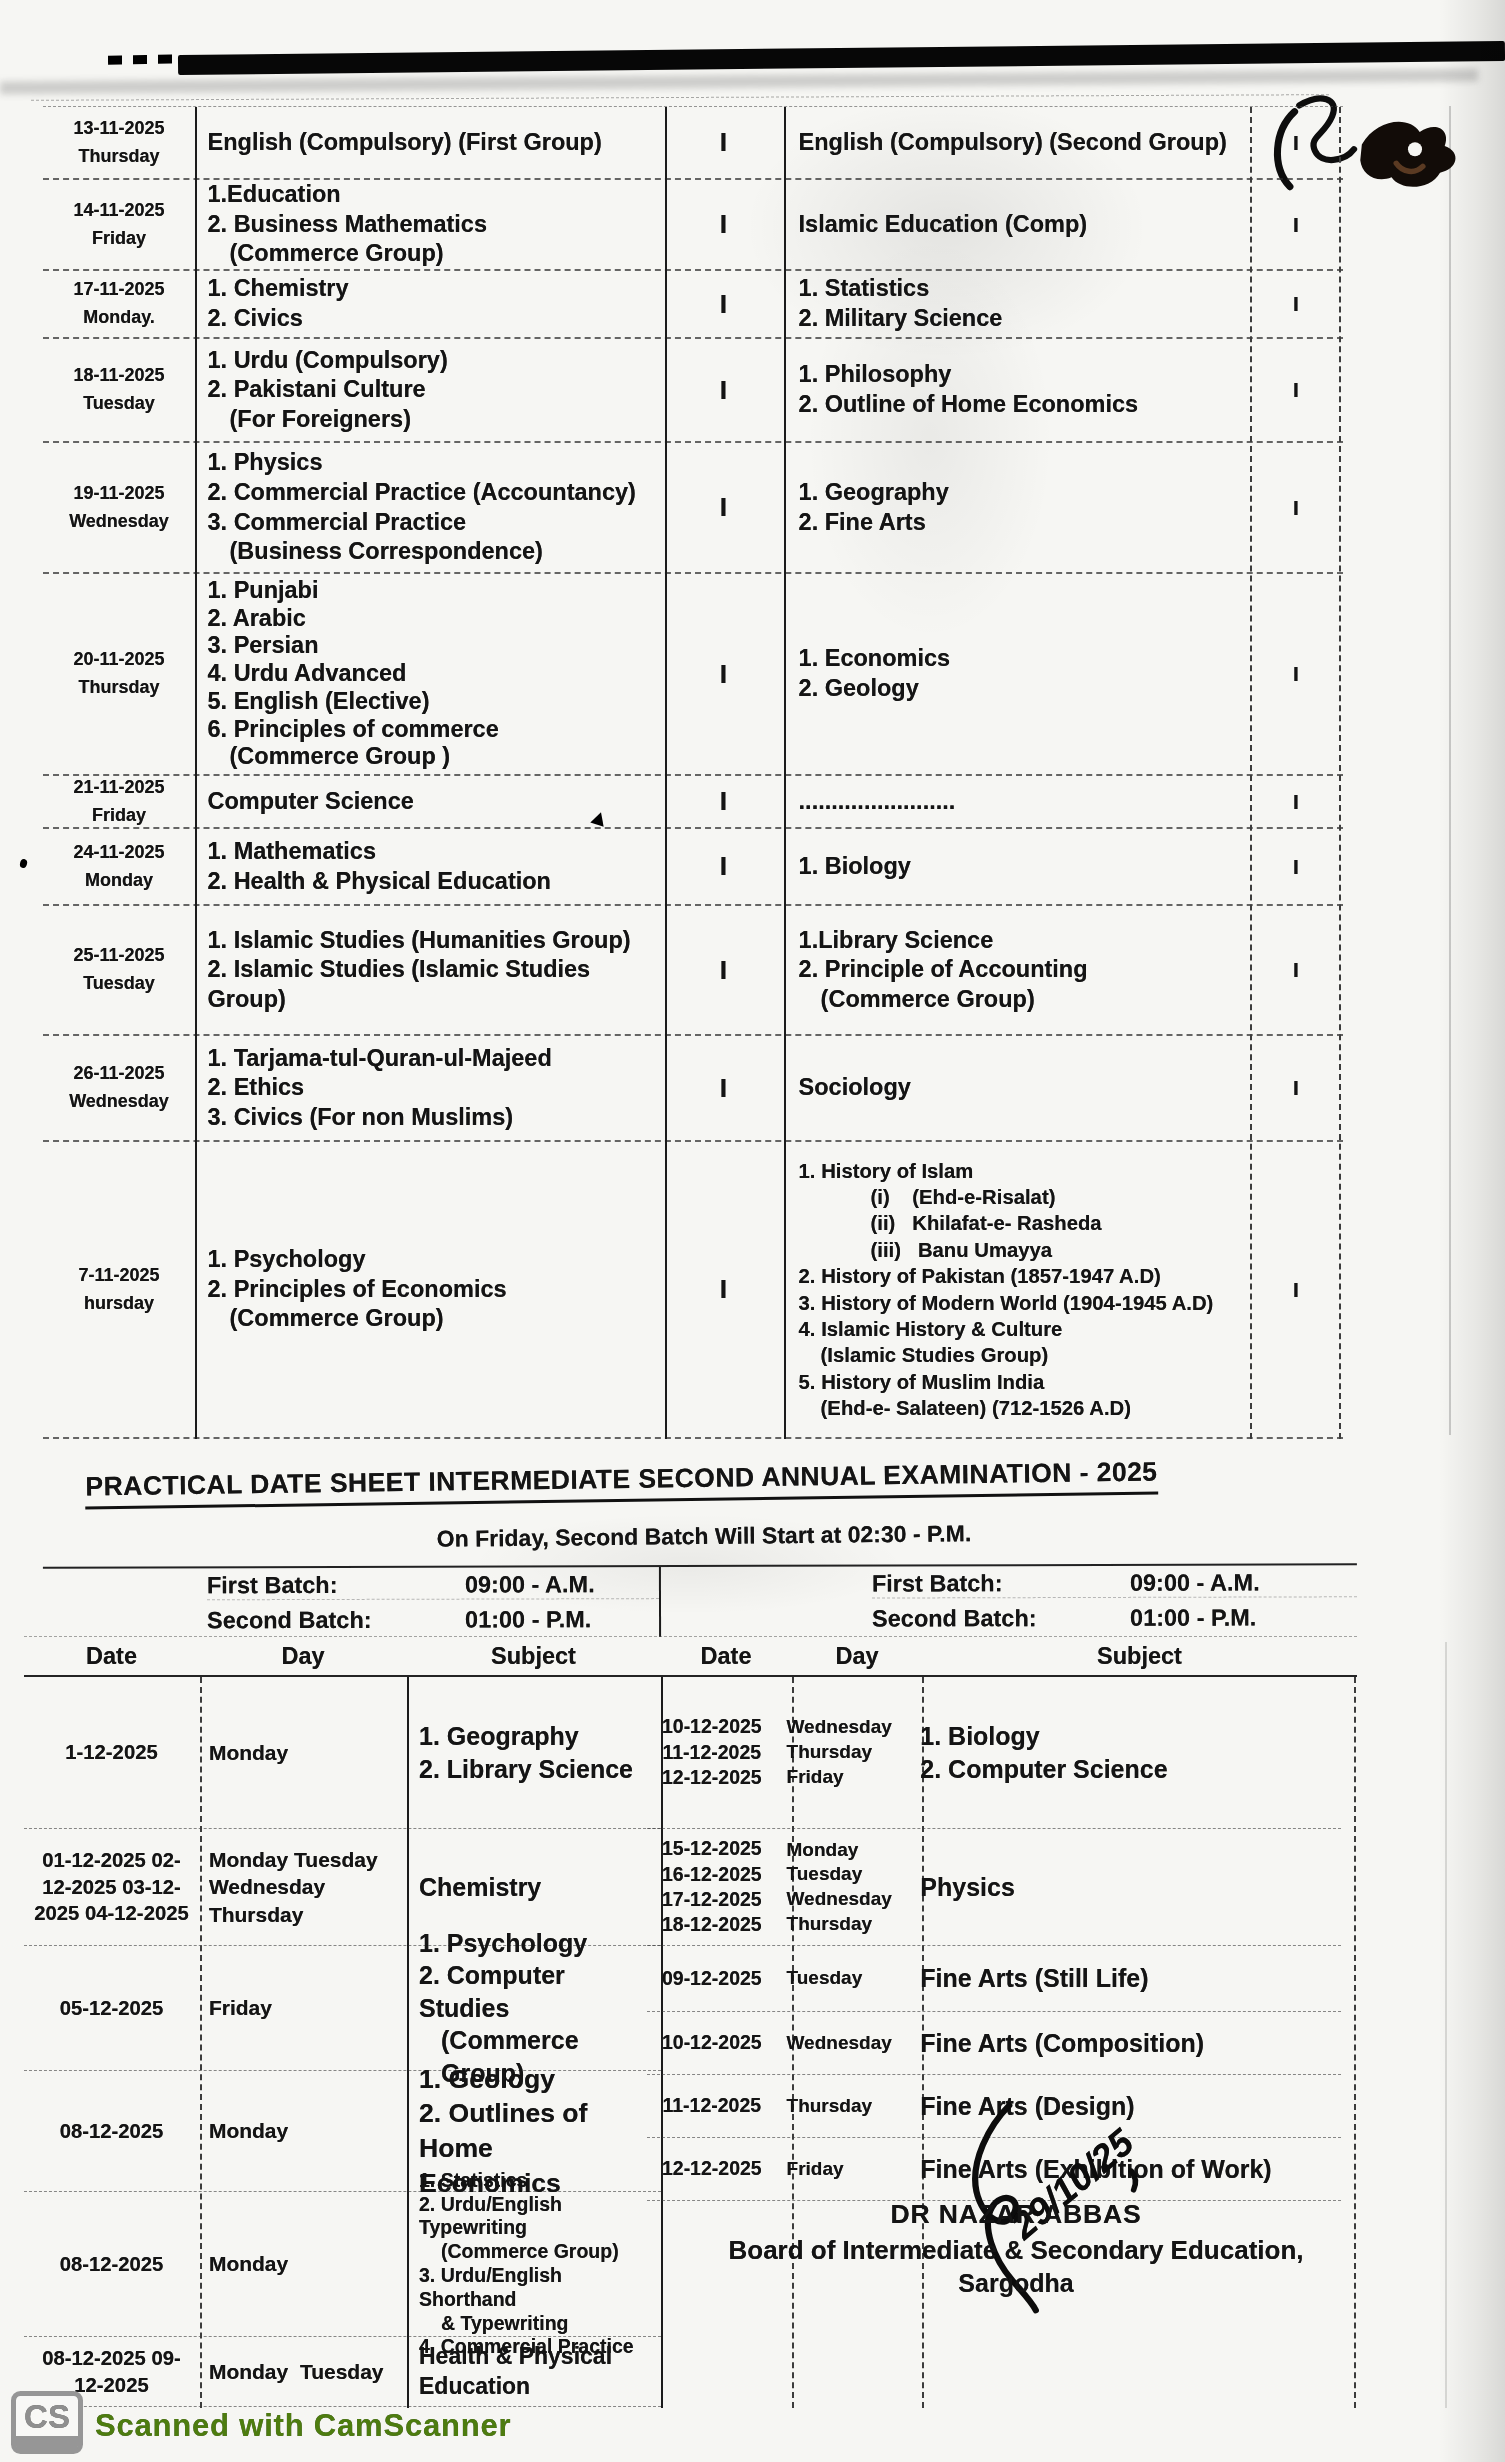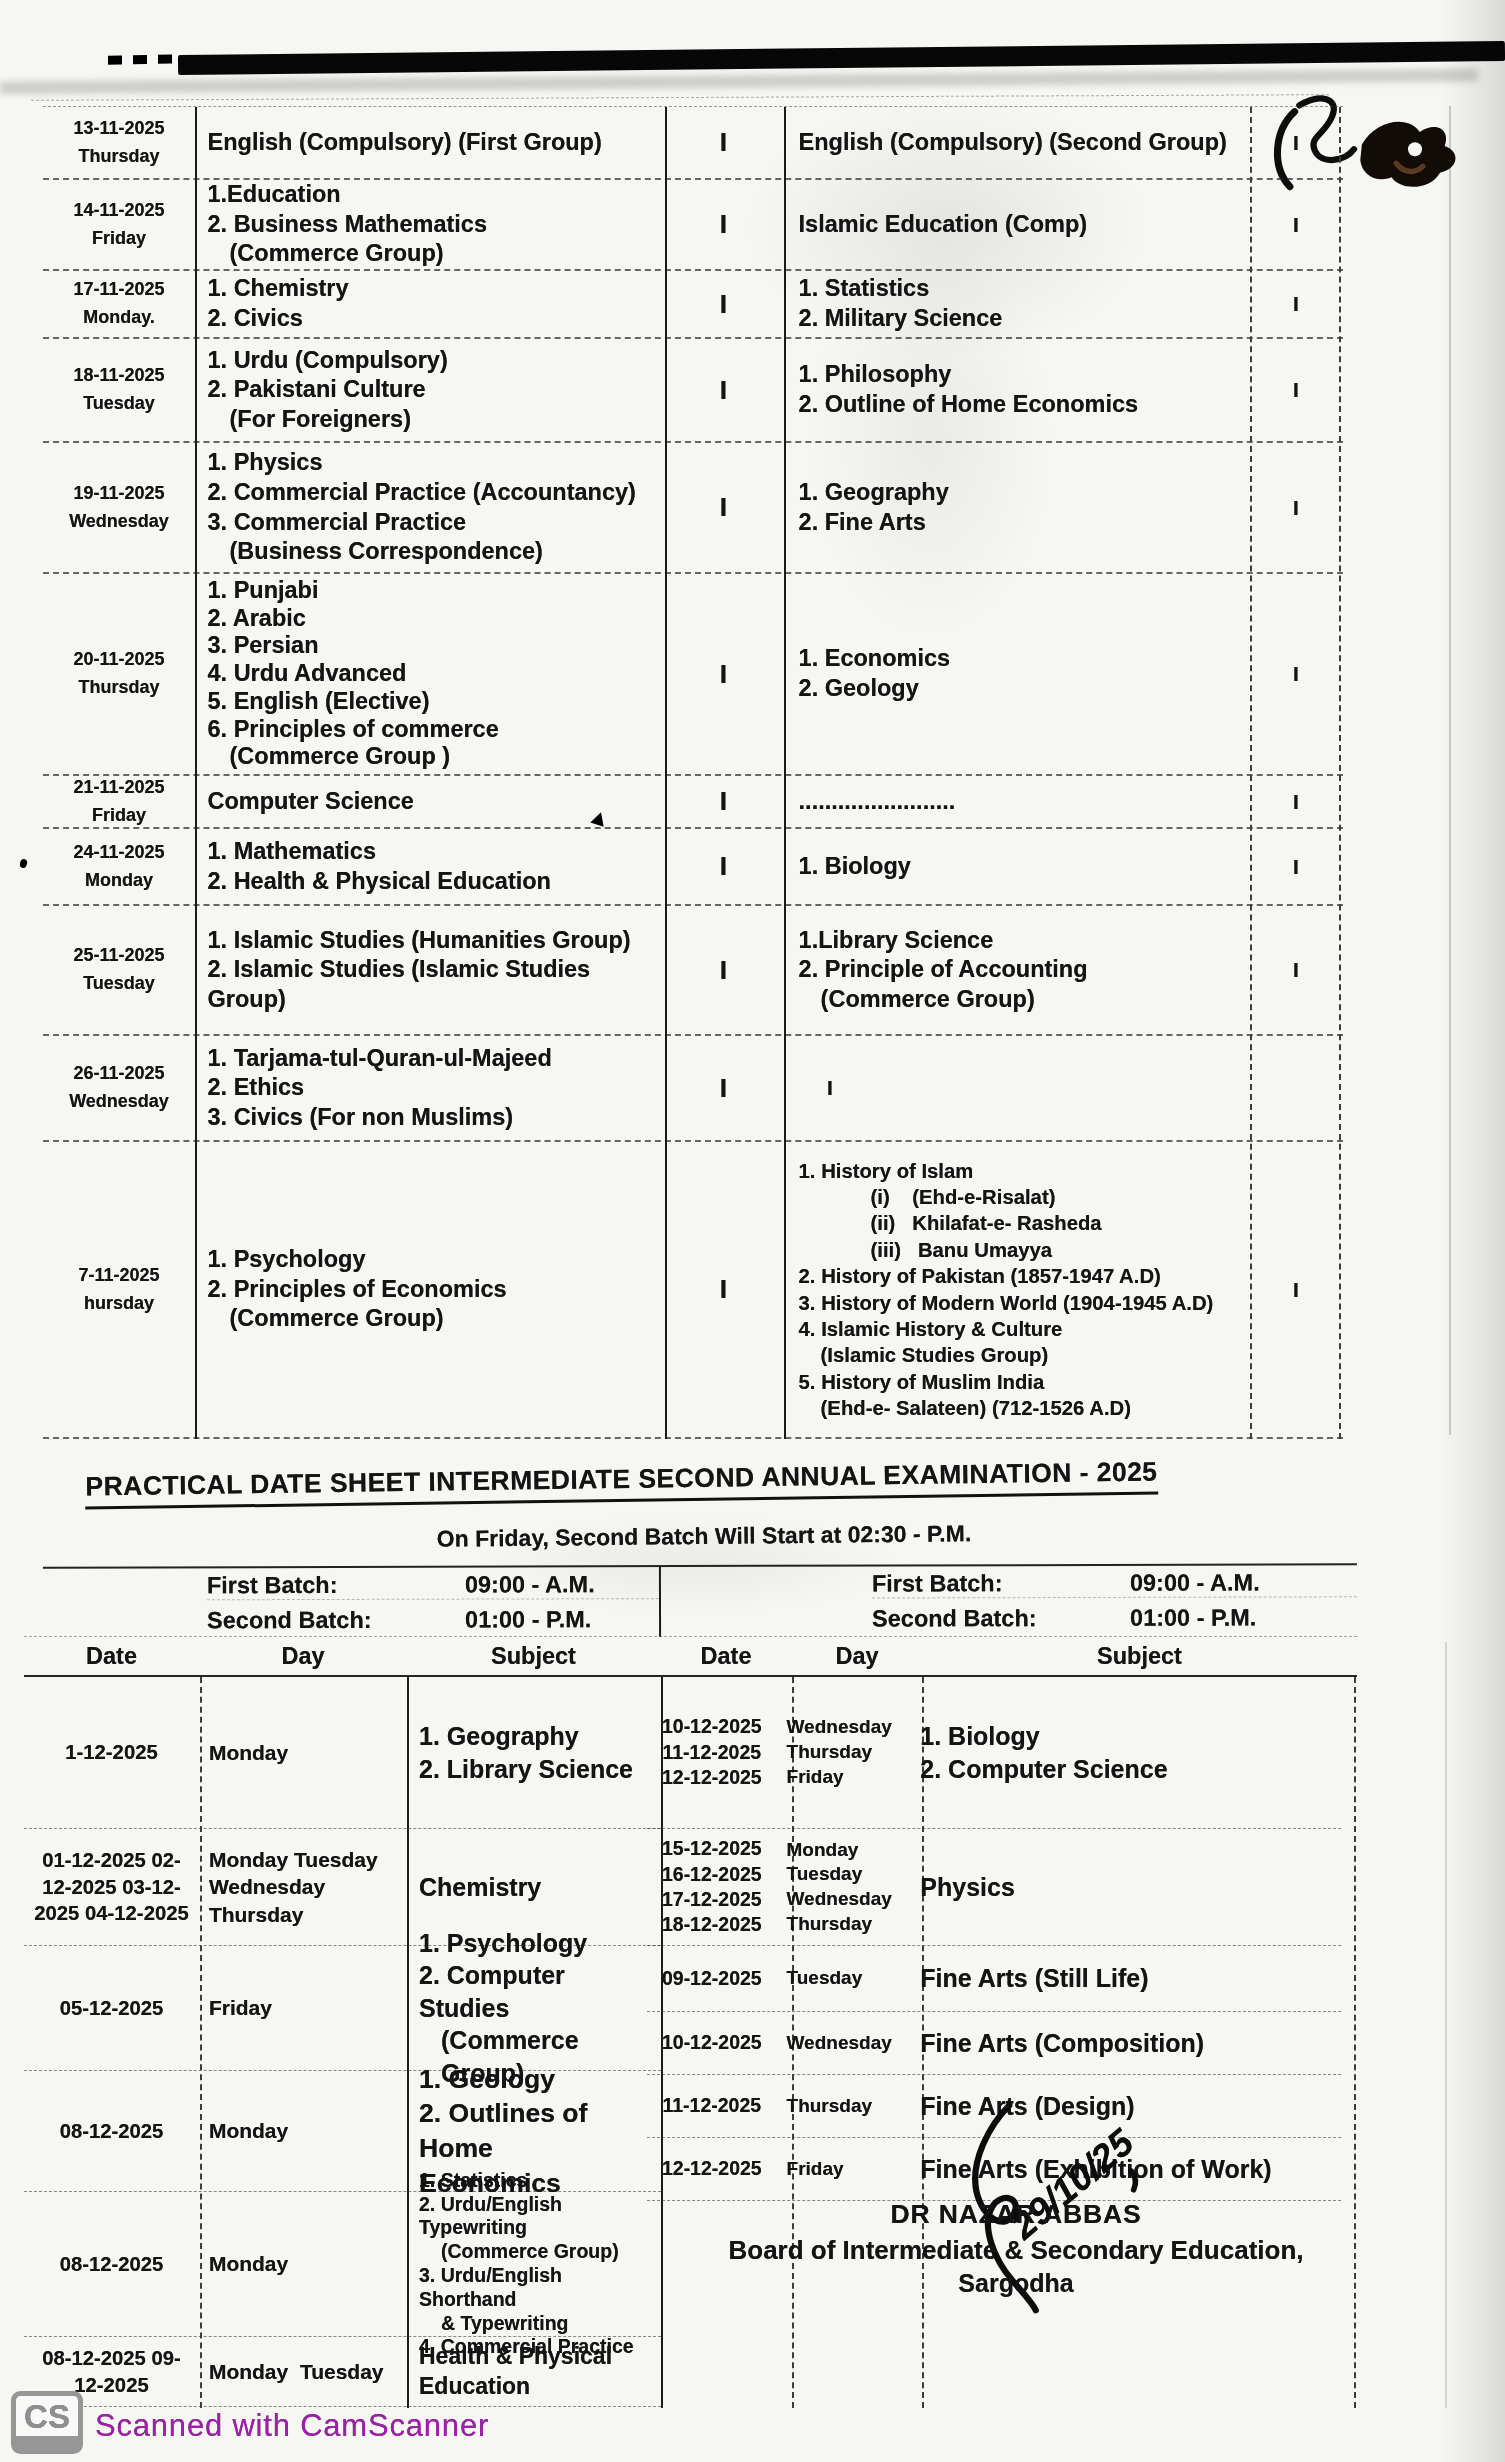--- a/index.html
+++ b/index.html
@@ -69,21 +69,21 @@
   .sig{left:680px;top:2199px;width:672px;text-align:center;}
   .sig .nm{font-weight:bold;font-size:26.6px;letter-spacing:0.8px;}
   .sig .tt{font-weight:bold;font-size:25px;margin-top:6.3px;}
   .sig .og{font-weight:bold;font-size:26px;margin-top:4.7px;}
   .sig .ct{font-weight:bold;font-size:25px;margin-top:3.1px;}
   .scribble{left:934px;top:2096px;}
   
   .cs-logo{left:11px;top:2391px;width:72px;height:63px;border:5.5px solid #969696;border-radius:9.4px;box-sizing:border-box;background:#f8f8f6;}
   .cs-logo .cs-txt{position:absolute;top:1.6px;left:0;right:0;text-align:center;font-weight:bold;font-size:33px;color:#8f8f8f;}
   .cs-logo .cs-bar{position:absolute;left:0;right:0;bottom:0;height:13.3px;background:#969696;border-radius:0 0 3.1px 3.1px;}
-  .cs-text{left:95px;top:2408px;font-size:31px;font-weight:400;color:#a21caf;letter-spacing:0.8px;}
+  .cs-text{left:95px;top:2408px;font-size:31px;font-weight:700;color:#4d7c0f;letter-spacing:0.8px;}
 </style>
 </head>
 <body>
 
 <div class="sheet ink">
 
   <div class="abs lead-dashes"></div>
   <div class="abs topbar"></div>
   <div class="abs topbar-shadow"></div>
   <div class="abs topdash"></div>
@@ -264,20 +264,23 @@
           <div class="c c-date">
             <div class="line">26-11-2025</div>
             <div class="line">Wednesday</div>
           </div>
           <div class="c c-s1">
             <div class="line ind0">1. Tarjama-tul-Quran-ul-Majeed</div>
             <div class="line ind0">2. Ethics</div>
             <div class="line ind0">3. Civics (For non Muslims)</div>
           </div>
           <div class="c c-m">I</div>
+          <div class="c c-s2">
+            <div class="line ind0">Sociology</div>
+          </div>
           <div class="c c-m2">I</div>
         </div>
         <div class="erow" style="height: 297px;">
           <div class="c c-date">
             <div class="line">7-11-2025</div>
             <div class="line">hursday</div>
           </div>
           <div class="c c-s1">
             <div class="line ind0">1. Psychology</div>
             <div class="line ind0">2. Principles of Economics</div>

